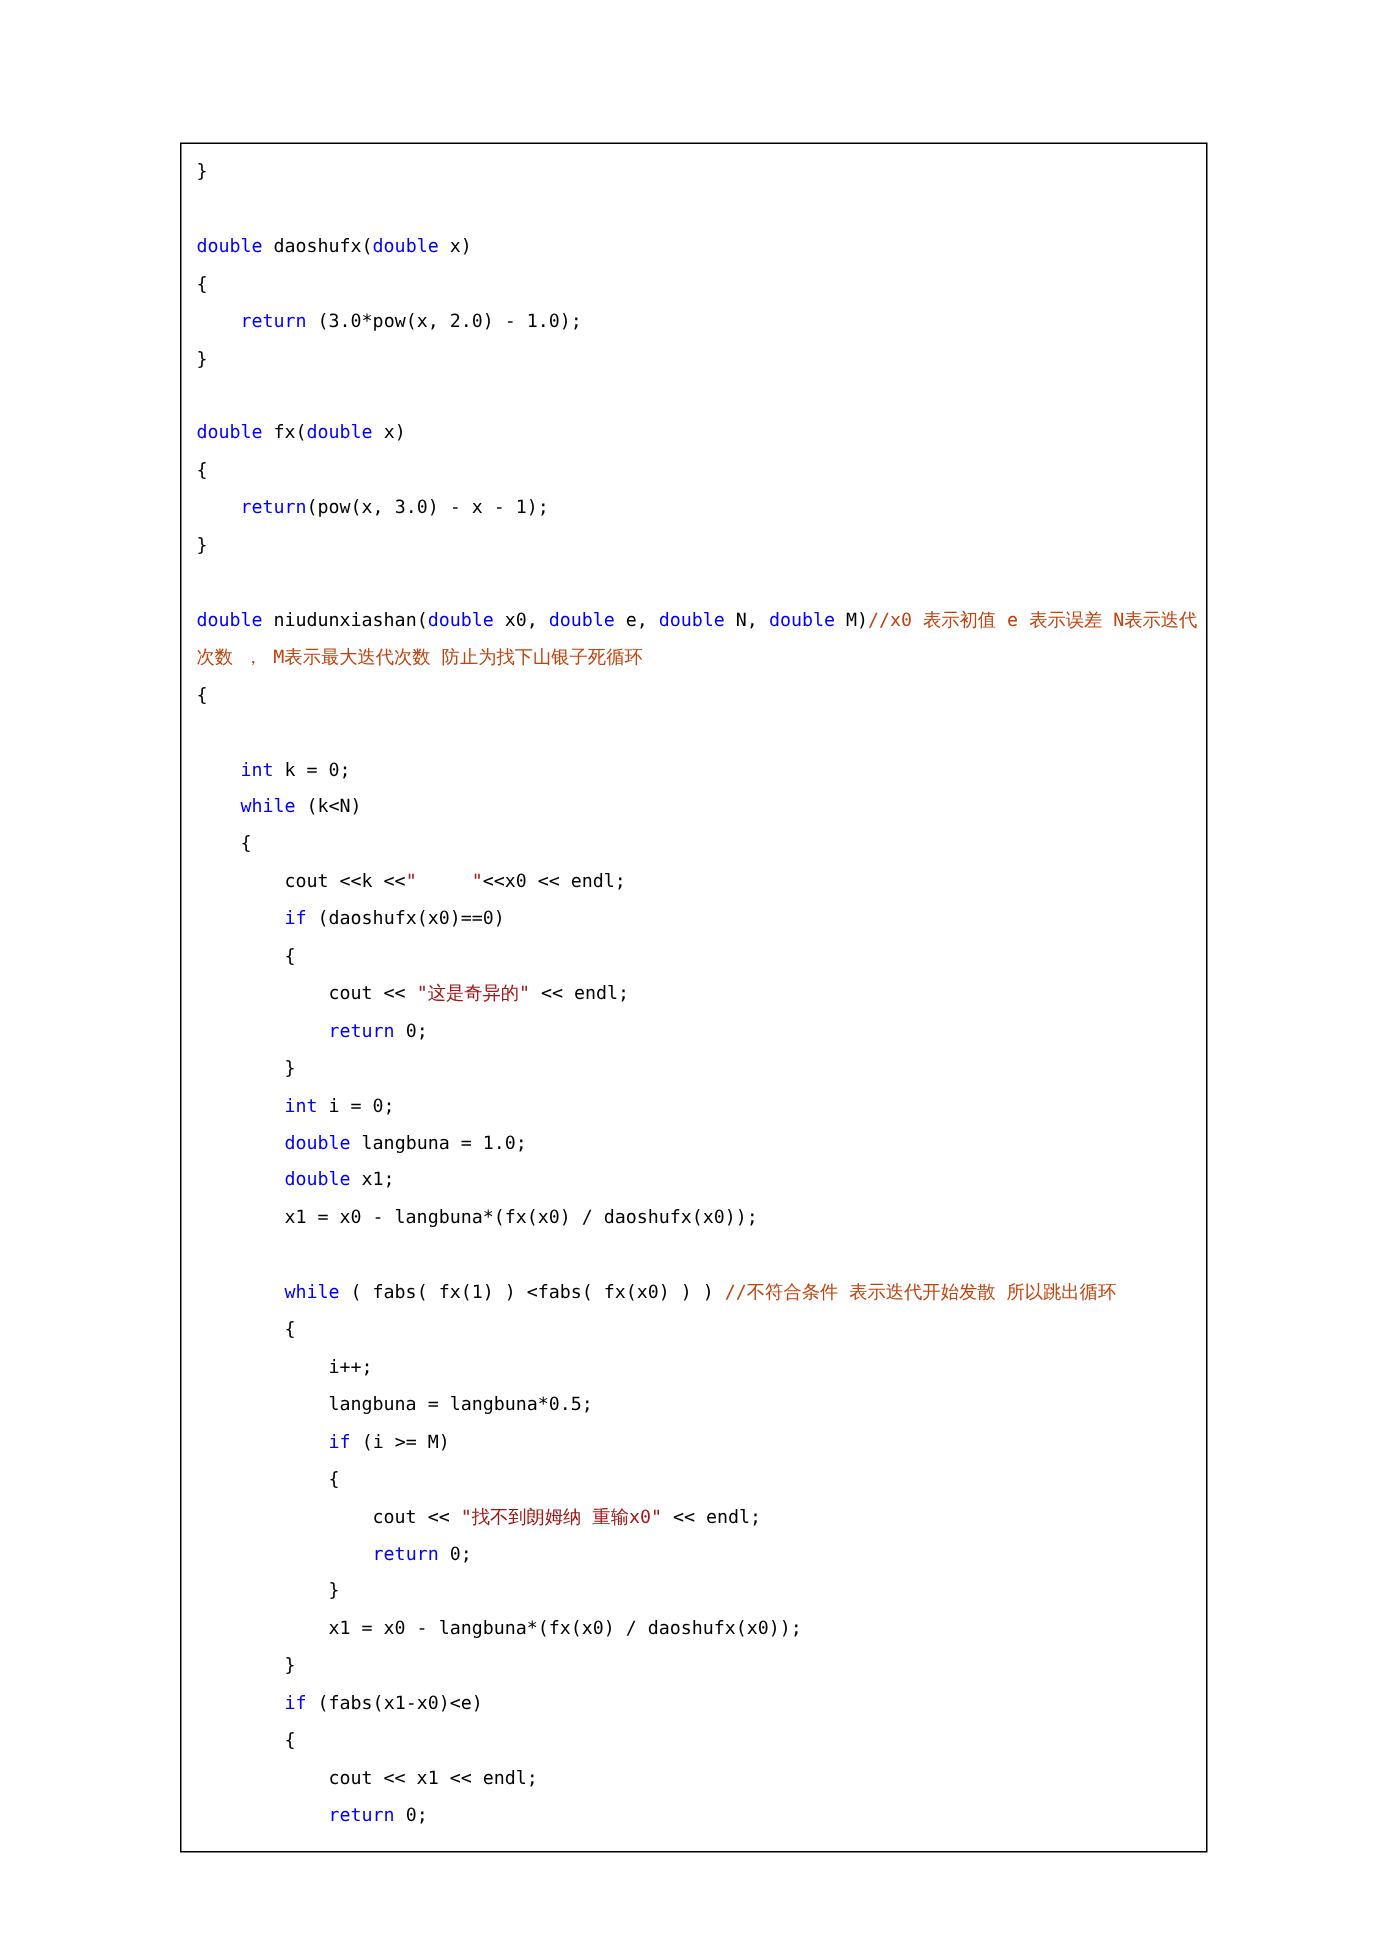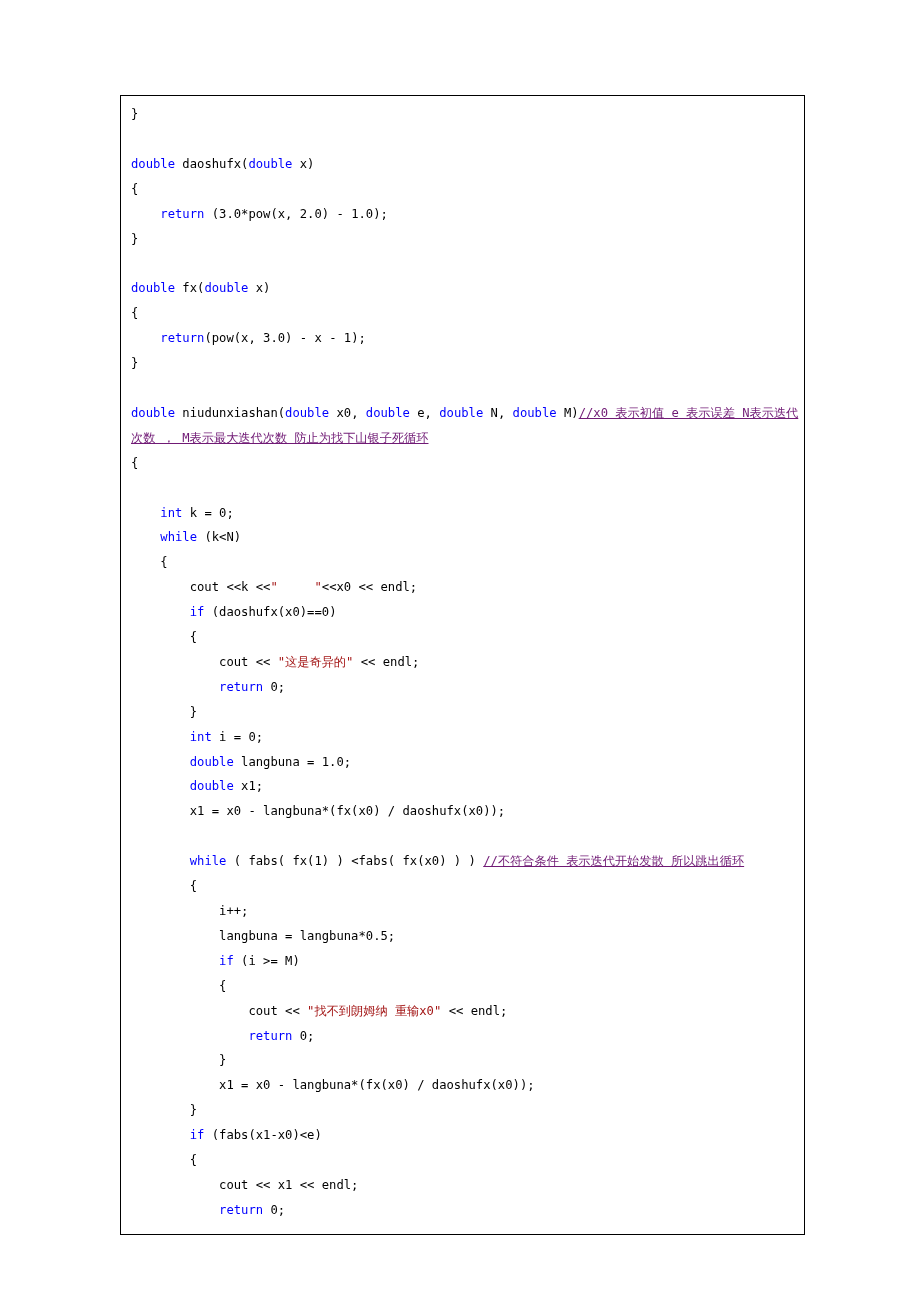--- a/index.html
+++ b/index.html
@@ -22,21 +22,21 @@
     padding: 6px 10px 6px 10px;
     height: 1140px;
     font-family: "SimSun", "NSimSun", "宋体", monospace;
     font-size: 12.2px;
     line-height: 24.9px;
     white-space: pre;
     overflow: hidden;
     color: #000000;
   }
   .kw { color: #0000ff; }
-  .cm { color: #701a75; text-decoration: underline; }
+  .cm { color: #c2410c; }
   .st { color: #a31515; }
 </style>
 </head>
 <body>
 
 <div class="page">
   <div class="codebox" id="codebox"><div><span>}</span></div><div>&nbsp;</div><div><span class="kw">double</span><span> daoshufx(</span><span class="kw">double</span><span> x)</span></div><div><span>{</span></div><div><span>    </span><span class="kw">return</span><span> (3.0*pow(x, 2.0) - 1.0);</span></div><div><span>}</span></div><div>&nbsp;</div><div><span class="kw">double</span><span> fx(</span><span class="kw">double</span><span> x)</span></div><div><span>{</span></div><div><span>    </span><span class="kw">return</span><span>(pow(x, 3.0) - x - 1);</span></div><div><span>}</span></div><div>&nbsp;</div><div><span class="kw">double</span><span> niudunxiashan(</span><span class="kw">double</span><span> x0, </span><span class="kw">double</span><span> e, </span><span class="kw">double</span><span> N, </span><span class="kw">double</span><span> M)</span><span class="cm">//x0 表示初值 e 表示误差 N表示迭代</span></div><div><span class="cm">次数 ， M表示最大迭代次数 防止为找下山银子死循环</span></div><div><span>{</span></div><div>&nbsp;</div><div><span>    </span><span class="kw">int</span><span> k = 0;</span></div><div><span>    </span><span class="kw">while</span><span> (k&lt;N)</span></div><div><span>    {</span></div><div><span>        cout &lt;&lt;k &lt;&lt;</span><span class="st">"     "</span><span>&lt;&lt;x0 &lt;&lt; endl;</span></div><div><span>        </span><span class="kw">if</span><span> (daoshufx(x0)==0)</span></div><div><span>        {</span></div><div><span>            cout &lt;&lt; </span><span class="st">"这是奇异的"</span><span> &lt;&lt; endl;</span></div><div><span>            </span><span class="kw">return</span><span> 0;</span></div><div><span>        }</span></div><div><span>        </span><span class="kw">int</span><span> i = 0;</span></div><div><span>        </span><span class="kw">double</span><span> langbuna = 1.0;</span></div><div><span>        </span><span class="kw">double</span><span> x1;</span></div><div><span>        x1 = x0 - langbuna*(fx(x0) / daoshufx(x0));</span></div><div>&nbsp;</div><div><span>        </span><span class="kw">while</span><span> ( fabs( fx(1) ) &lt;fabs( fx(x0) ) ) </span><span class="cm">//不符合条件 表示迭代开始发散 所以跳出循环</span></div><div><span>        {</span></div><div><span>            i++;</span></div><div><span>            langbuna = langbuna*0.5;</span></div><div><span>            </span><span class="kw">if</span><span> (i &gt;= M)</span></div><div><span>            {</span></div><div><span>                cout &lt;&lt; </span><span class="st">"找不到朗姆纳 重输x0"</span><span> &lt;&lt; endl;</span></div><div><span>                </span><span class="kw">return</span><span> 0;</span></div><div><span>            }</span></div><div><span>            x1 = x0 - langbuna*(fx(x0) / daoshufx(x0));</span></div><div><span>        }</span></div><div><span>        </span><span class="kw">if</span><span> (fabs(x1-x0)&lt;e)</span></div><div><span>        {</span></div><div><span>            cout &lt;&lt; x1 &lt;&lt; endl;</span></div><div><span>            </span><span class="kw">return</span><span> 0;</span></div></div>
 </div>
 
 </body></html>

